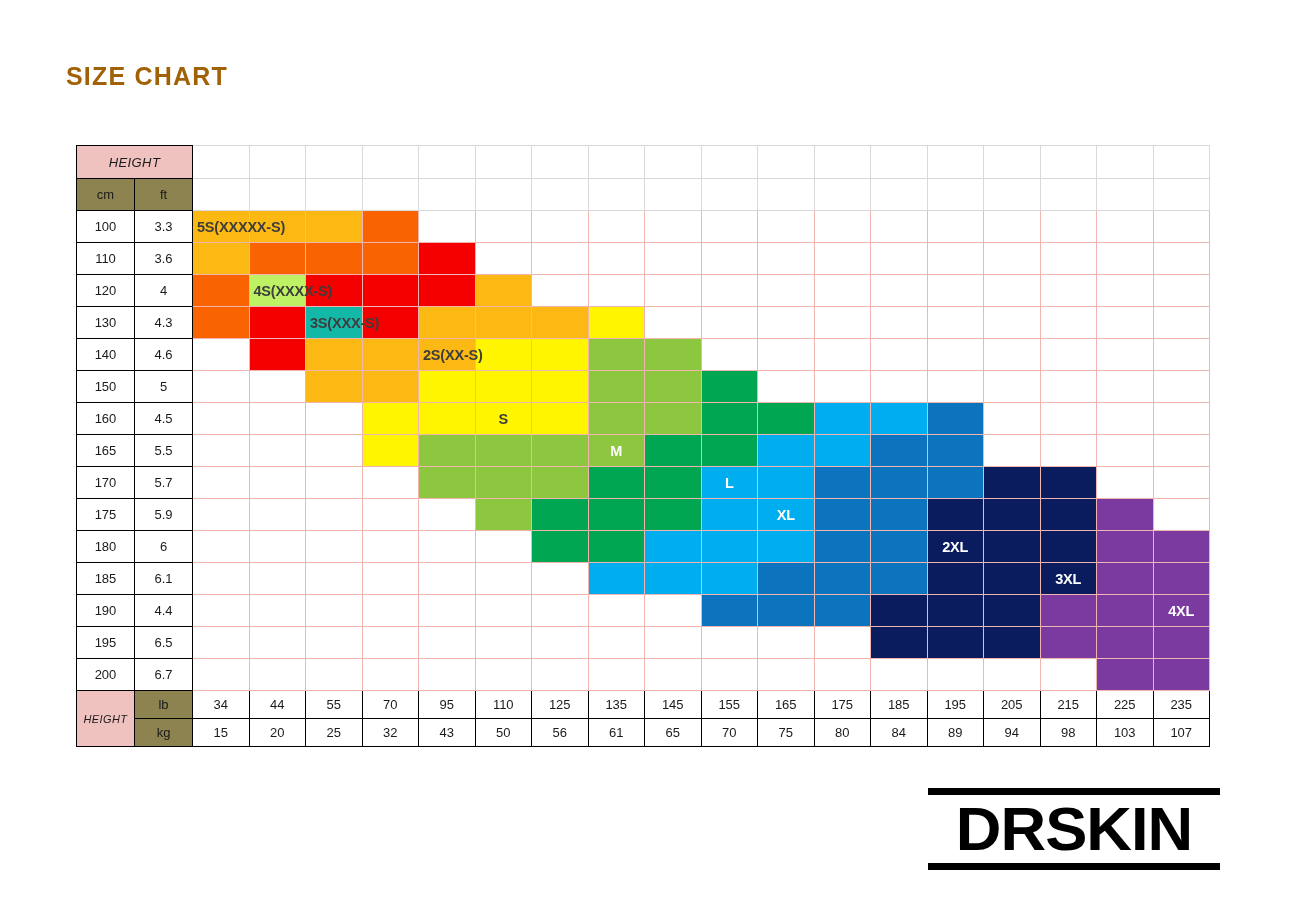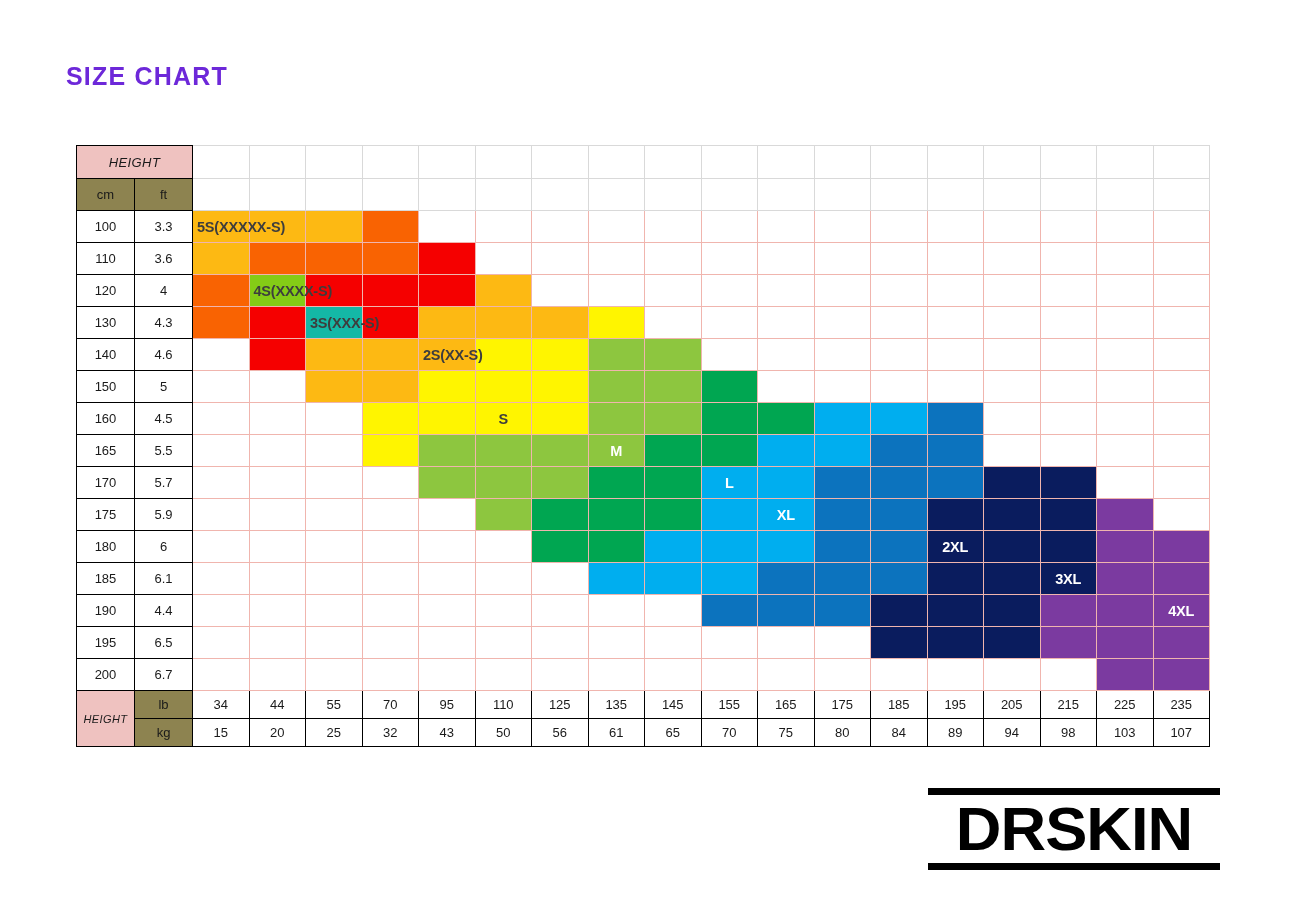--- a/index.html
+++ b/index.html
@@ -10,21 +10,21 @@
     font-family:"Liberation Sans", sans-serif;
     position:relative;
     overflow:hidden;
   }
   #page-title{
     position:absolute;
     left:66px; top:62px;
     font-size:25px;
     font-weight:bold;
     letter-spacing:1.2px;
-    color:#6d28d9;
+    color:#a16207;
     font-family:"Liberation Sans", sans-serif;
   }
   #chart-wrap{
     position:absolute;
     left:76px; top:145px;
   }
   table.sizechart{
     border-collapse:collapse;
     table-layout:fixed;
   }
@@ -226,21 +226,21 @@
           <td class="cell-grid" style="background: rgb(255, 255, 255);"></td>
           <td class="cell-grid" style="background: rgb(255, 255, 255);"></td>
           <td class="cell-grid" style="background: rgb(255, 255, 255);"></td>
           <td class="cell-grid" style="background: rgb(255, 255, 255);"></td>
           <td class="cell-grid" style="background: rgb(255, 255, 255);"></td>
         </tr>
         <tr class="r-body">
           <td class="lbl-cell">120</td>
           <td class="lbl-cell">4</td>
           <td class="cell-grid" style="background: rgb(249, 99, 2);"></td>
-          <td class="cell-grid" style="background: #84cc16; position: relative; overflow: visible; white-space: nowrap;">
+          <td class="cell-grid" style="background: #bef264; position: relative; overflow: visible; white-space: nowrap;">
             <span class="sz-label sz-dark" style="position: absolute; left: 4px; top: 50%; transform: translateY(-50%); z-index: 5;">4S(XXXX-S)</span>
           </td>
           <td class="cell-grid" style="background: rgb(245, 0, 0);"></td>
           <td class="cell-grid" style="background: rgb(245, 0, 0);"></td>
           <td class="cell-grid" style="background: rgb(245, 0, 0);"></td>
           <td class="cell-grid" style="background: rgb(253, 185, 19);"></td>
           <td class="cell-grid" style="background: rgb(255, 255, 255);"></td>
           <td class="cell-grid" style="background: rgb(255, 255, 255);"></td>
           <td class="cell-grid" style="background: rgb(255, 255, 255);"></td>
           <td class="cell-grid" style="background: rgb(255, 255, 255);"></td>

